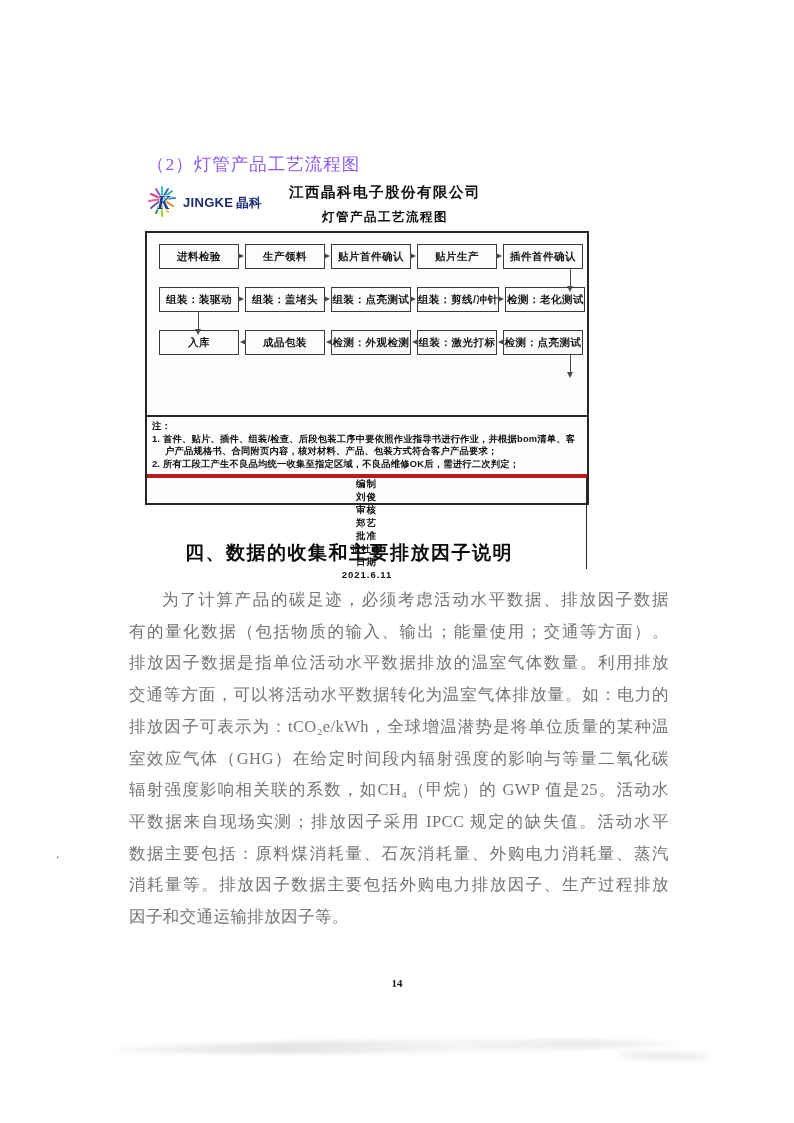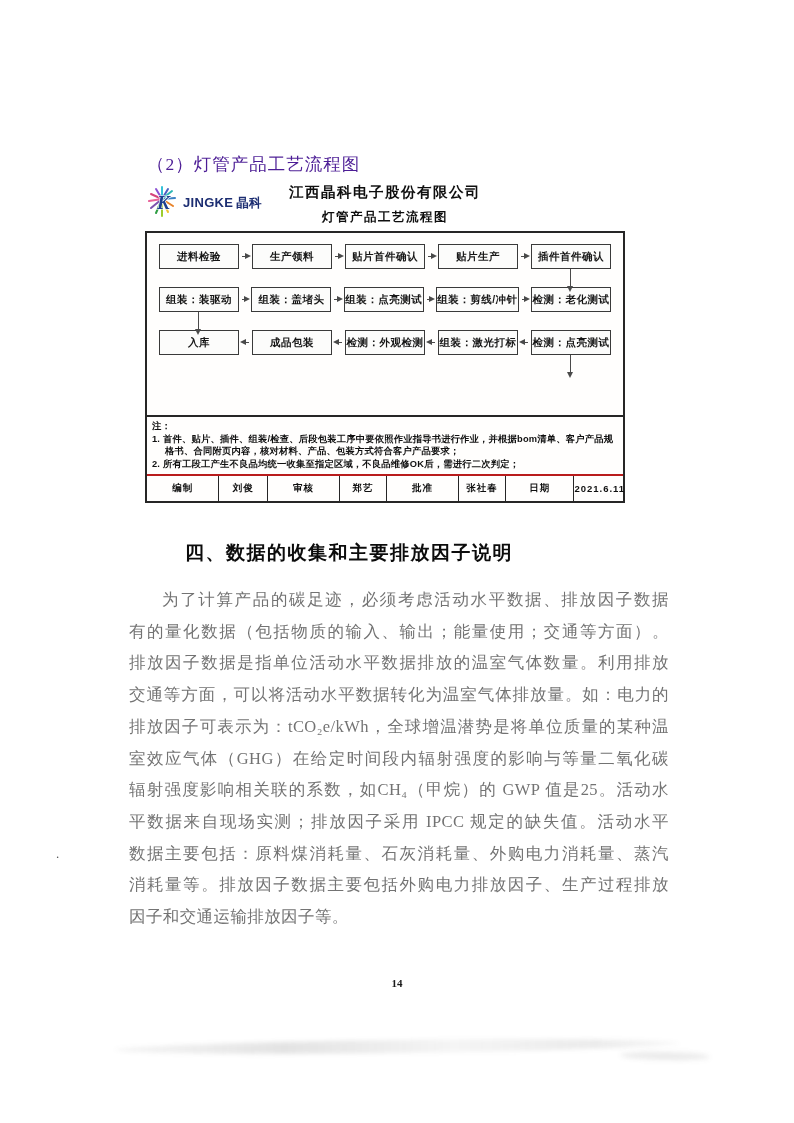--- a/index.html
+++ b/index.html
@@ -1,38 +1,38 @@
 <!DOCTYPE html>
 <html><head>
 <meta charset="utf-8">
 <style>
   html,body{margin:0;padding:0;}
   body{width:794px;height:1123px;position:relative;background:#ffffff;overflow:hidden;
        font-family:"Liberation Serif","DejaVu Serif",serif;color:#1a1a1a;}
 
   
-  .doc-heading{position:absolute;left:147px;top:152px;font-size:17.5px;letter-spacing:1px;color:#4c1d95;}
+  .doc-heading{position:absolute;left:147px;top:152px;font-size:17.5px;letter-spacing:1px;color:#8b5cf6;}
 
   
   .fc-header{position:absolute;left:145px;top:183px;width:480px;height:48px;}
   .logo{position:absolute;left:2px;top:2px;display:flex;align-items:flex-start;gap:2px;}
   .logo svg{display:block;}
   .logo-textwrap{margin-top:8px;}
   .logo-text{font-family:"Liberation Sans",sans-serif;font-weight:800;font-size:13px;
              color:#1d2e72;letter-spacing:.3px;white-space:nowrap;}
   .logo-text .cn{font-size:12.5px;margin-left:3px;}
   .logo-swoosh{width:62px;height:5px;border-bottom:1.7px solid #45549e;
                border-radius:0 0 100% 100%/0 0 10px 10px;margin-top:0;}
   .fc-titles{position:absolute;left:0;right:0;top:0;text-align:center;
              font-family:"Liberation Sans",sans-serif;}
   .fc-company{font-size:14.5px;font-weight:700;letter-spacing:1.5px;color:#0e0e0e;}
   .fc-title{font-size:12.5px;font-weight:700;letter-spacing:1.5px;color:#0e0e0e;margin-top:7px;}
 
   
-  .fc-box{position:absolute;left:145px;top:231px;width:480px;background:#fffefd;
+  .fc-box{position:absolute;left:145px;top:231px;width:444px;background:#fffefd;
           border:2.2px solid #262626;box-sizing:border-box;}
   .flow-section{position:relative;height:182px;}
   .flow-rows{display:flex;flex-direction:column;padding:11px 12px 0;}
   .flow-row{display:flex;align-items:center;height:25px;margin-bottom:18px;}
   .flow-row:last-child{margin-bottom:0;}
   .fbox{flex:0 0 80px;height:25px;box-sizing:border-box;border:1.6px solid #3a3a3a;background:#fcfcfb;
         display:flex;align-items:center;justify-content:center;
         font-family:"Liberation Sans",sans-serif;font-weight:700;font-size:10.5px;
         letter-spacing:.5px;color:#161616;white-space:nowrap;}
   .harrow{flex:1 1 auto;height:0;border-top:1.3px solid #4a4a4a;position:relative;margin:0 3px;align-self:center;}
@@ -47,22 +47,22 @@
   .v2{top:79px;height:18px;left:51px;}
   .v3{top:122px;height:18px;left:423px;}
 
   
   .notes{border-top:2px solid #262626;padding:3px 5px 4px;min-height:46px;
          font-family:"Liberation Sans",sans-serif;font-weight:700;font-size:9.3px;
          line-height:12.6px;color:#101010;letter-spacing:.2px;}
   .note-item{padding-left:13px;text-indent:-13px;}
 
   
-  .sig-row{display:flex;border-top:2px solid #b91c1c;height:25px;
-           font-family:"Liberation Sans",sans-serif;font-weight:700;font-size:9.5px;color:#101010;}
+  .sig-row{display:flex;border-top:4px solid #b91c1c;height:25px;
+           font-family:"Liberation Sans",sans-serif;font-weight:700;font-size:9.5px;color:#101010;flex-direction:column;}
   .sig-cell{display:flex;align-items:center;justify-content:center;box-sizing:border-box;
             border-right:1.6px solid #262626;letter-spacing:1px;}
   .sig-cell:last-child{border-right:none;}
 
   
   .section-heading{position:absolute;left:185px;top:540px;
         font-family:"Liberation Sans",sans-serif;font-weight:700;font-size:19px;
         letter-spacing:1.5px;color:#0c0c0c;}
 
   

